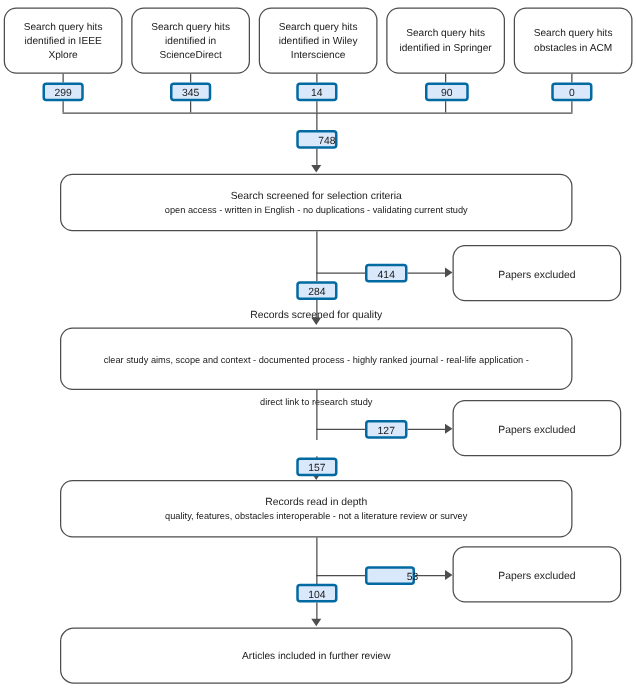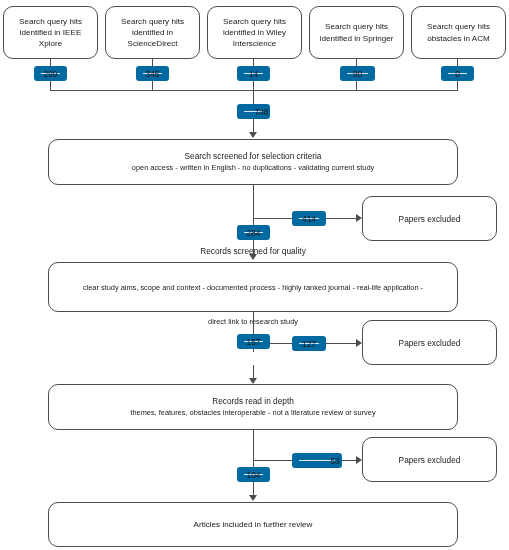--- a/index.html
+++ b/index.html
@@ -57,21 +57,21 @@
   }
   
   .excl-box {
     font-size: 8.3px;
   }
   
   .badge {
     position: absolute;
     box-sizing: border-box;
     background: #dae8fc;
-    border: 7px solid #0369a1;
+    border: 2px solid #0369a1;
     border-radius: 3px;
     display: flex;
     align-items: center;
     justify-content: center;
     font-size: 8.3px;
     color: #1a1a1a;
     z-index: 5;
   }
   
   .vline {
@@ -192,43 +192,43 @@
 
   <div class="hline" style="left:253px; top:343px; width:40px;"></div>
   <div class="badge" style="left:292px; top:336px; width:34px; height:15px;">127</div>
   <div class="hline" style="left:326px; top:343px; width:33px;"></div>
   <div class="arrow-right" style="left:356px; top:339px;"></div>
 
   <div class="node excl-box" style="left:362px; top:320px; width:135px; height:45px;">
     <span class="line">Papers excluded</span>
   </div>
 
-  <div class="badge" style="left:237px; top:334px; width:33px; height:15px;">157</div>
+  <div class="badge" style="left:237px; top:366px; width:33px; height:15px;">157</div>
 
   <div class="vline" style="left:253px; top:365px; height:14px;"></div>
   <div class="arrow-down" style="left:249px; top:378px;"></div>
 
   <div class="node stage-box" style="left:48px; top:384px; width:410px; height:46px;">
     <span class="line title">Records read in depth</span>
-    <span class="line sub">themes, features, obstacles interoperable - not a literature review or survey</span>
+    <span class="line sub">quality, features, obstacles interoperable - not a literature review or survey</span>
   </div>
 
   <div class="vline" style="left:253px; top:430px; height:40px;"></div>
 
   <div class="hline" style="left:253px; top:460px; width:40px;"></div>
   <div class="badge" style="left:292px; top:453px; width:34px; height:15px;padding-left:36px;">53</div>
   <div class="hline" style="left:326px; top:460px; width:33px;"></div>
   <div class="arrow-right" style="left:356px; top:456px;"></div>
 
   <div class="node excl-box" style="left:362px; top:437px; width:135px; height:45px;">
     <span class="line">Papers excluded</span>
   </div>
 
   <div class="badge" style="left:237px; top:467px; width:33px; height:15px;">104</div>
 
   <div class="vline" style="left:253px; top:482px; height:14px;"></div>
   <div class="arrow-down" style="left:249px; top:495px;"></div>
 
-  <div class="node stage-box" style="left:48px; top:502px; width:410px; height:45px;">
+  <div class="node stage-box" style="left:48px; top:502px; width:410px; height:45px;border-radius:11px;">
     <span class="line">Articles included in further review</span>
   </div>
 
 </div>
 
 </body></html>

